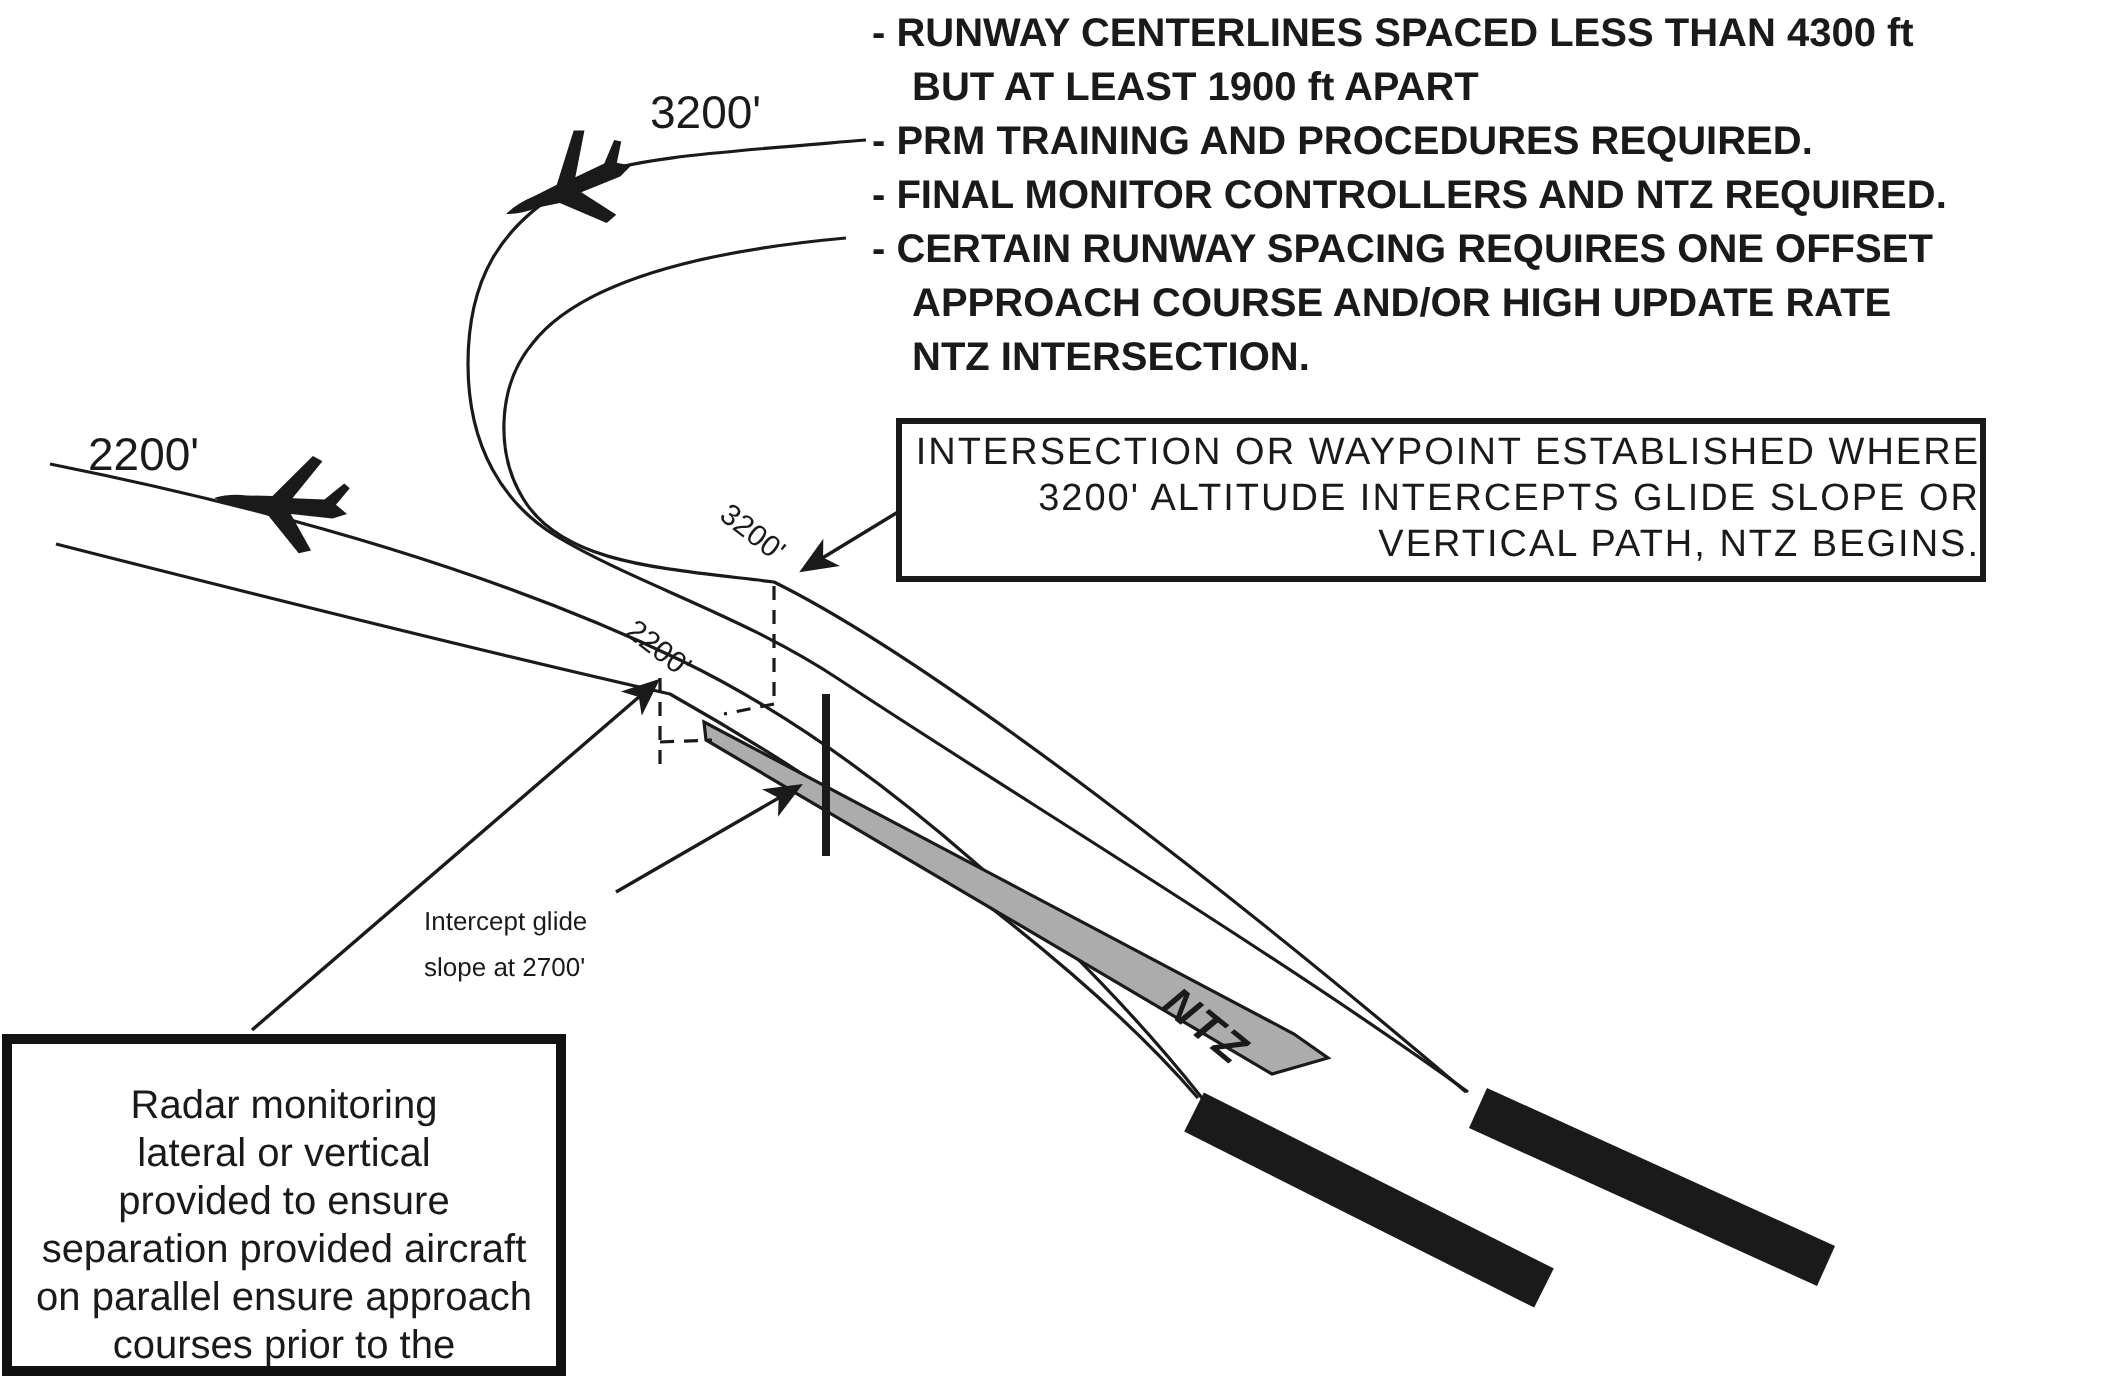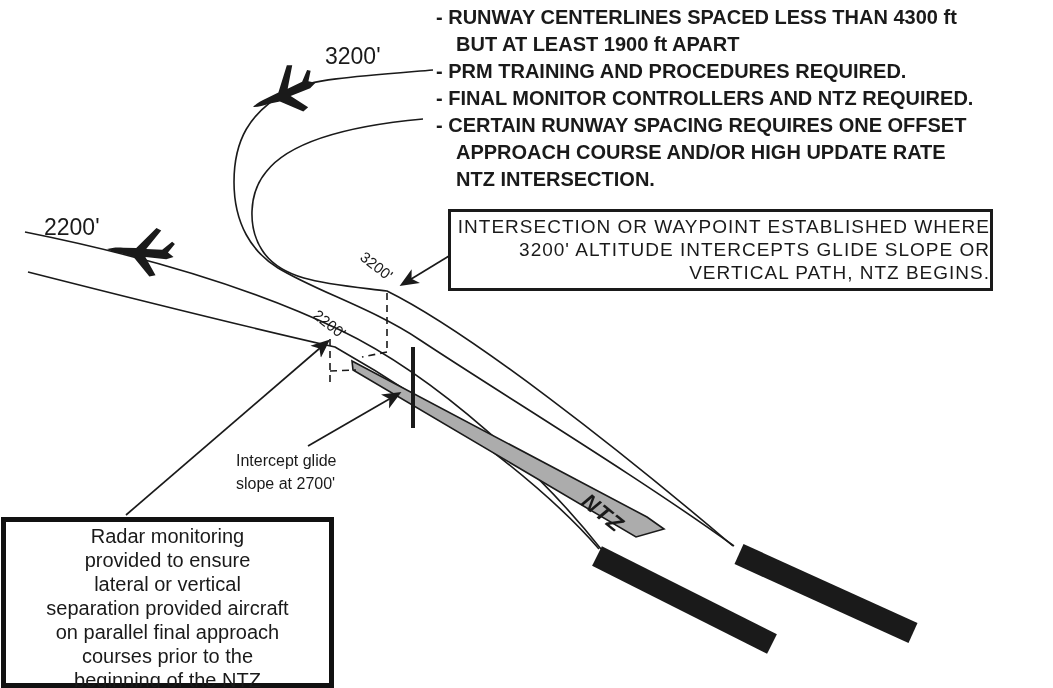--- a/index.html
+++ b/index.html
@@ -13,27 +13,27 @@
     left:436px;top:4px;width:616px;
     font-size:20px;line-height:27px;font-weight:bold;
   }
   #notes .cont{padding-left:20px;}
   #intersection-box{
     left:448px;top:209px;width:545px;box-sizing:border-box;
     border:3px solid #1a1a1a;padding:3px 0 4px 0;
     font-size:19px;line-height:23px;text-align:right;letter-spacing:1px;
   }
   #radar-box{
-    left:1px;top:517px;width:333px;height:171px;box-sizing:border-box;
-    border:5px solid #111111;padding-top:2px;
+    left:1px;top:517px;width:282px;height:171px;box-sizing:border-box;
+    border:5px solid #111111;padding-top:19px;
     font-size:20px;line-height:24px;text-align:center;
   }
   #intercept-label{
-    left:236px;top:449px;
-    font-size:16px;line-height:23px;text-align:left;
+    left:212px;top:449px;
+    font-size:13px;line-height:23px;text-align:left;
   }
   .stroke{fill:none;stroke:#1a1a1a;stroke-width:1.6;}
   .dashed{fill:none;stroke:#1a1a1a;stroke-width:1.6;stroke-dasharray:7 5;}
   .leader{fill:none;stroke:#1a1a1a;stroke-width:1.7;}
   .solidfill{fill:#1a1a1a;stroke:none;}
   .svgtext{fill:#1a1a1a;font-family:"Liberation Sans",sans-serif;}
 </style>
 </head>
 <body>
 
@@ -90,24 +90,24 @@
   </div>
 
   <div class="txtblock" id="intersection-box">
     <div>INTERSECTION OR WAYPOINT ESTABLISHED WHERE</div>
     <div>3200' ALTITUDE INTERCEPTS GLIDE SLOPE OR</div>
     <div>VERTICAL PATH, NTZ BEGINS.</div>
   </div>
 
   <div class="txtblock" id="radar-box">
     <div>Radar monitoring</div>
+    <div>lateral or vertical</div>
     <div>provided to ensure</div>
-    <div>lateral or vertical</div>
     <div>separation provided aircraft</div>
-    <div>on parallel final approach</div>
+    <div>on parallel ensure approach</div>
     <div>courses prior to the</div>
     <div>beginning of the NTZ</div>
   </div>
 
   <div class="txtblock" id="intercept-label">
     <div>Intercept glide</div>
     <div>slope at 2700'</div>
   </div>
 
 </div>

